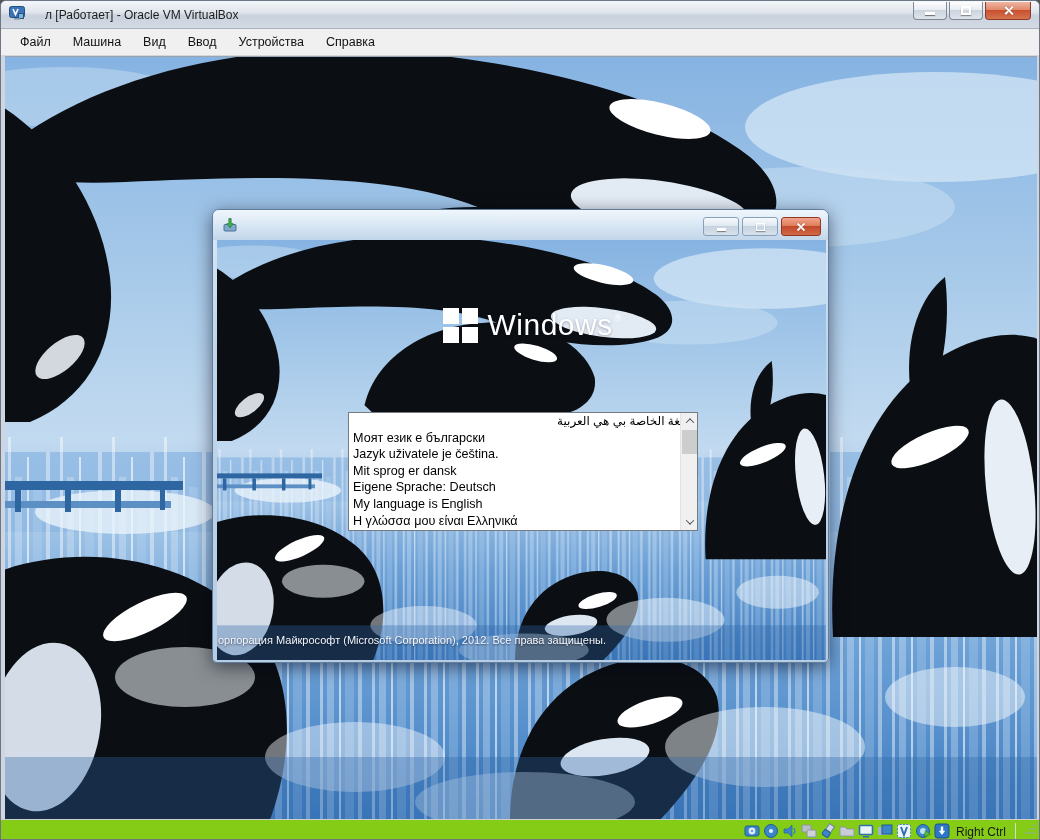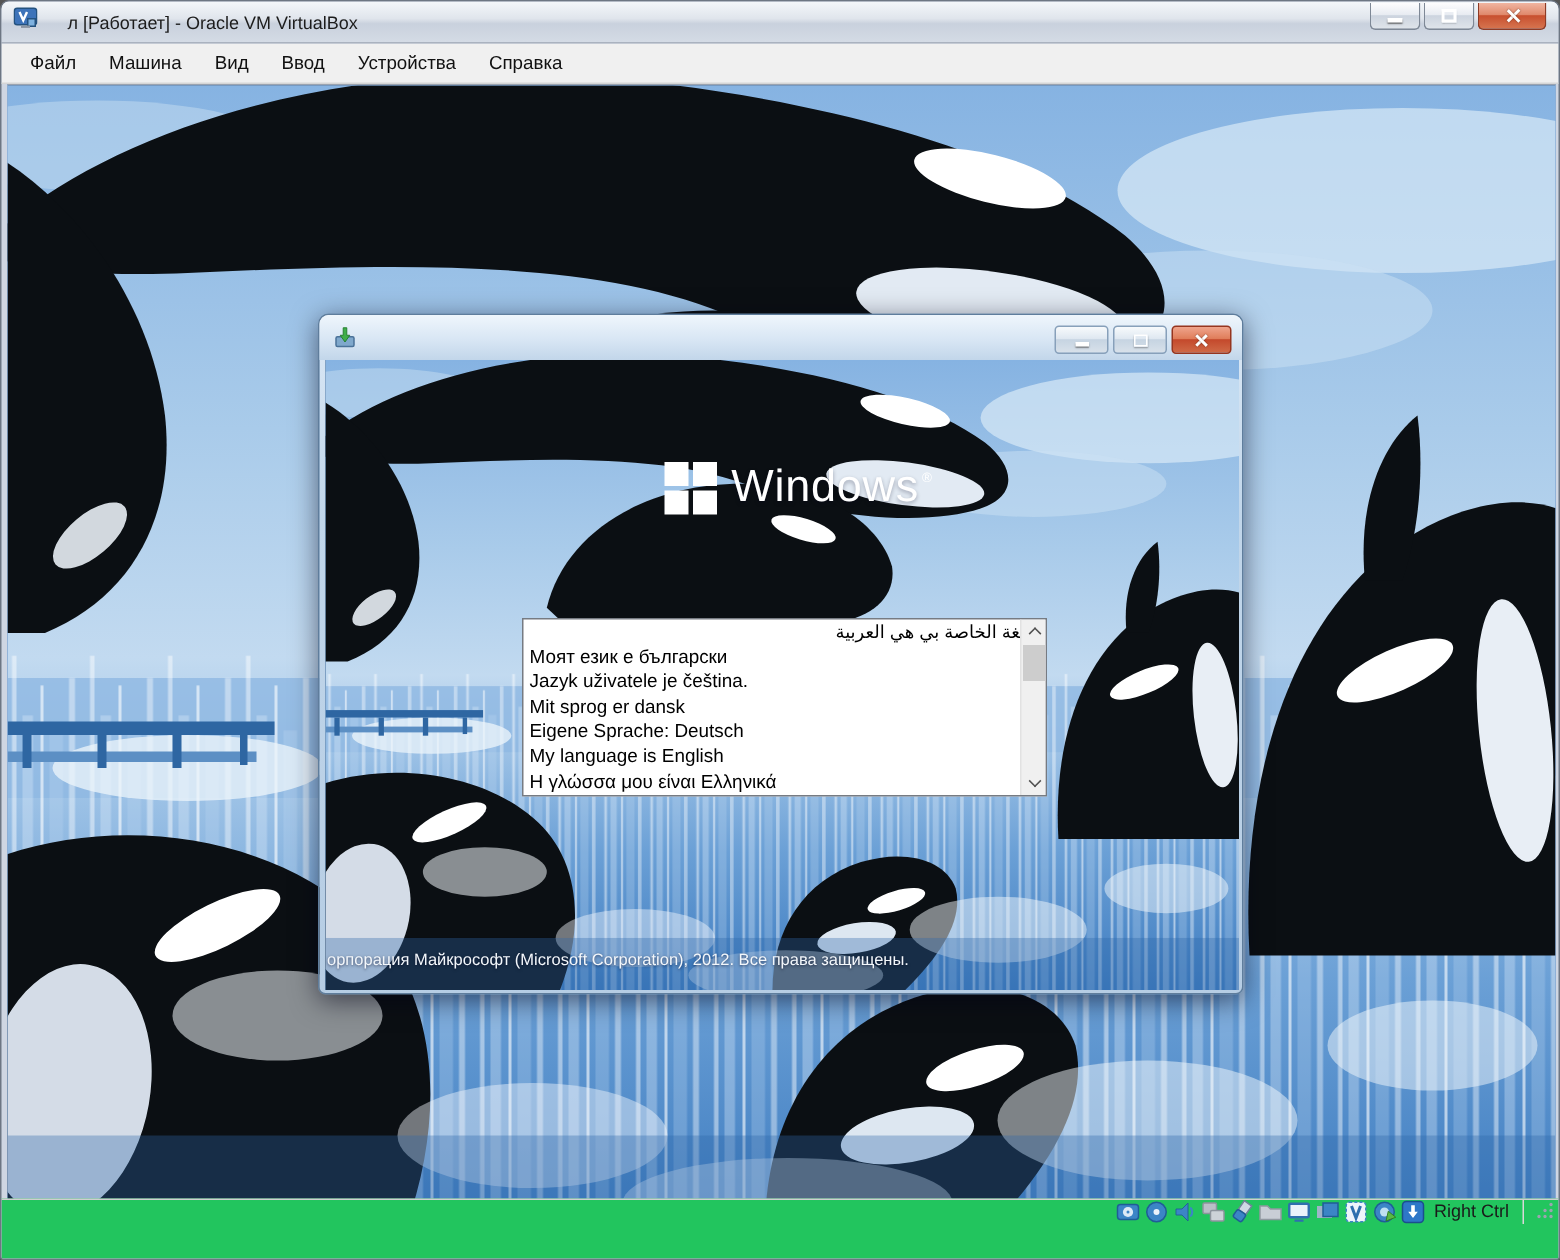--- a/index.html
+++ b/index.html
@@ -72,22 +72,22 @@
   .sb-up{top:0;} .sb-down{bottom:0;}
   .chev { width:6px; height:6px; border-left:1.6px solid #505050; border-top:1.6px solid #505050; }
   .chev.up { transform:rotate(45deg) translate(1px,1px); }
   .chev.down { transform:rotate(225deg) translate(1px,1px); }
   .sb-thumb { position:absolute; left:1px; top:17px; width:15px; height:24px; background:#cdcdcd; }
 
   .copyright { position:absolute; left:1px; bottom:14px; font-size:11px; color:#f3f7fb;
                text-shadow:0 1px 2px rgba(0,0,30,.6); white-space:nowrap; }
 
   
-  .statusbar { position:absolute; left:0; right:0; bottom:0; height:40px; background:#22c55e;
-               border-top:1px solid #cfcfcf; display:flex; align-items:flex-start; justify-content:flex-end;
+  .statusbar { position:absolute; left:0; right:0; bottom:0; height:20px; background:#84cc16;
+               border-top:1px solid #cfcfcf; display:flex; align-items:flex-end; justify-content:flex-end;
                gap:3px; padding:0 3px; }
   .sicon { width:16px; height:16px; display:flex; align-items:center; justify-content:center; }
   .hostkey { font-size:12px; color:#1a1a1a; margin:0 4px 0 3px; }
   .sep { width:1px; height:16px; background:#d8d8d8; margin:0 2px; }
   .grip { margin-left:2px; }
 </style>
 </head>
 <body>
 
 <div class="win">

